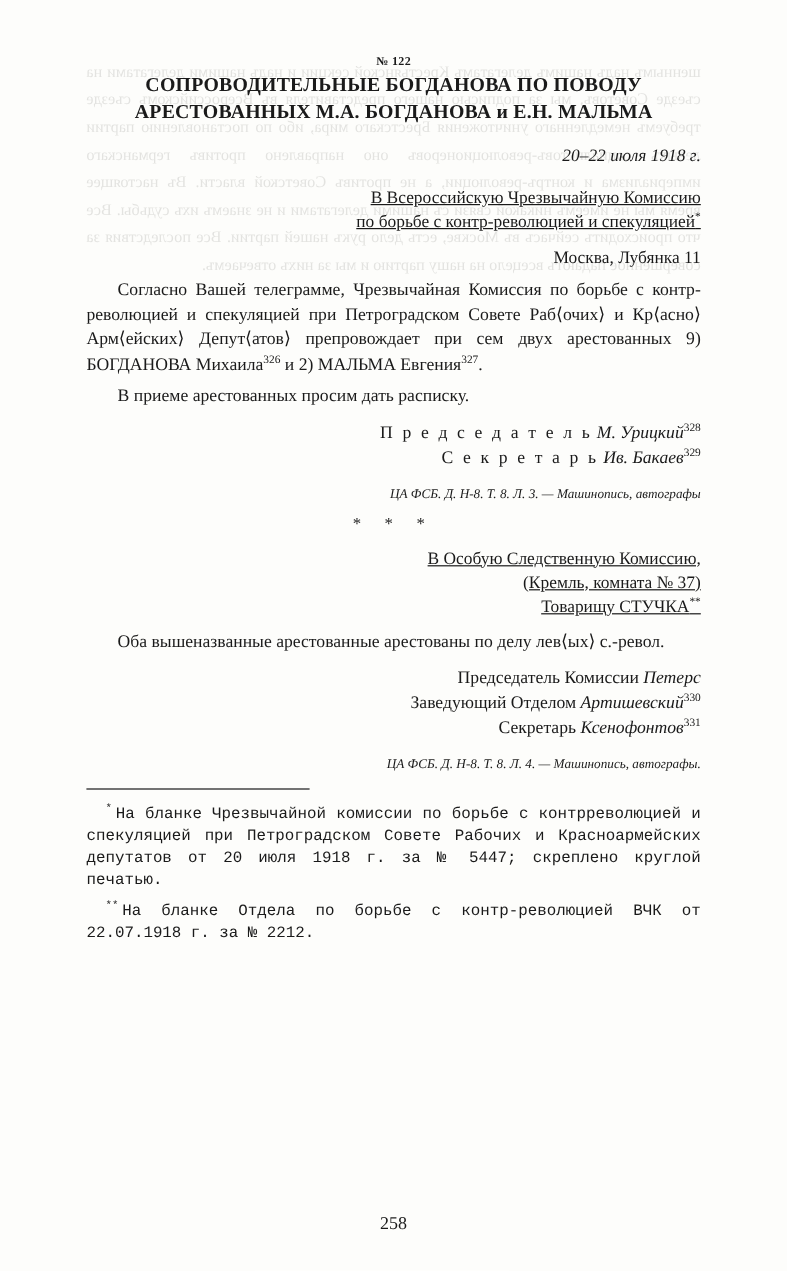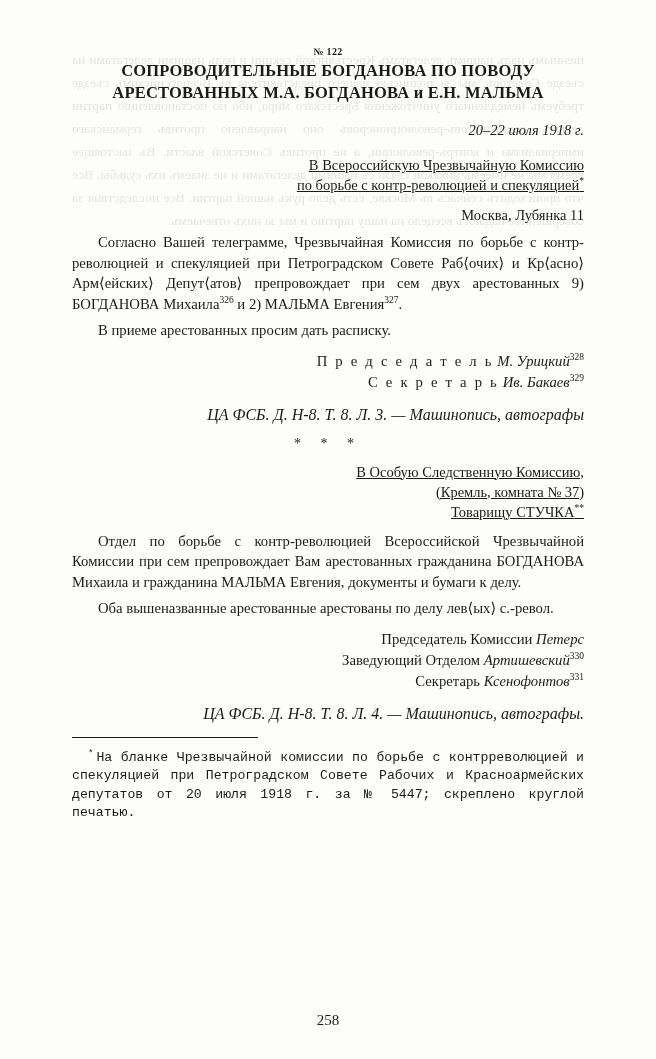--- a/index.html
+++ b/index.html
@@ -101,21 +101,21 @@
   .sig-role {
     letter-spacing: 2.2px;
   }
   .sig-name {
     font-style: italic;
     letter-spacing: 0;
   }
   .archive-ref {
     text-align: right;
     font-style: italic;
-    font-size: 16px;
+    font-size: 11px;
     margin-top: 13px;
   }
   .stars {
     text-align: center;
     font-size: 14px;
     letter-spacing: 8px;
     margin: 12px 0 10px 0;
   }
   .sup {
     font-size: 9.5px;
@@ -196,21 +196,20 @@
     <div class="stars">* * *</div>
 
     <div class="addr">
       <span>В Особую Следственную Комиссию,</span>
       <span class="sub">(Кремль, комната № 37)</span>
       <span class="sub"><span>Товарищу СТУЧКА</span><span class="sup">**</span></span>
     </div>
 
     <div class="spacer-sm"></div>
 
-    <p class="body-par">Отдел по борьбе с контр-революцией Всероссийской Чрезвычайной Комиссии при сем препровождает Вам арестованных гражданина БОГДАНОВА Михаила и гражданина МАЛЬМА Евгения, документы и бумаги к делу.</p>
     <p class="body-par">Оба вышеназванные арестованные арестованы по делу лев⟨ых⟩ с.-револ.</p>
 
     <div class="sig-block">
       <div>
         <span>Председатель Комиссии</span>
         <span class="sig-name">Петерс</span>
       </div>
       <div>
         <span>Заведующий Отделом</span>
         <span class="sig-name">Артишевский</span><span class="sup">330</span>
@@ -220,18 +219,19 @@
         <span class="sig-name">Ксенофонтов</span><span class="sup">331</span>
       </div>
     </div>
 
     <div class="archive-ref">ЦА ФСБ. Д. Н-8. Т. 8. Л. 4. — Машинопись, автографы.</div>
 
     <div class="footnote-rule"></div>
 
     <p class="footnote"><span class="fn-indent"></span><span class="mark">*</span><span>На бланке Чрезвычайной комиссии по борьбе с контрреволюцией и спекуляцией при Петроградском Совете Рабочих и Красноармейских депутатов от 20 июля 1918 г. за № 5447; скреплено круглой печатью.</span></p>
 
+    <p class="footnote"><span class="fn-indent"></span><span class="mark">**</span><span>На бланке Отдела по борьбе с контр-революцией ВЧК от 22.07.1918 г. за № 2212.</span></p>
 
   </div>
 
   <div class="page-number">258</div>
 
 </div>
 
 </body></html>

